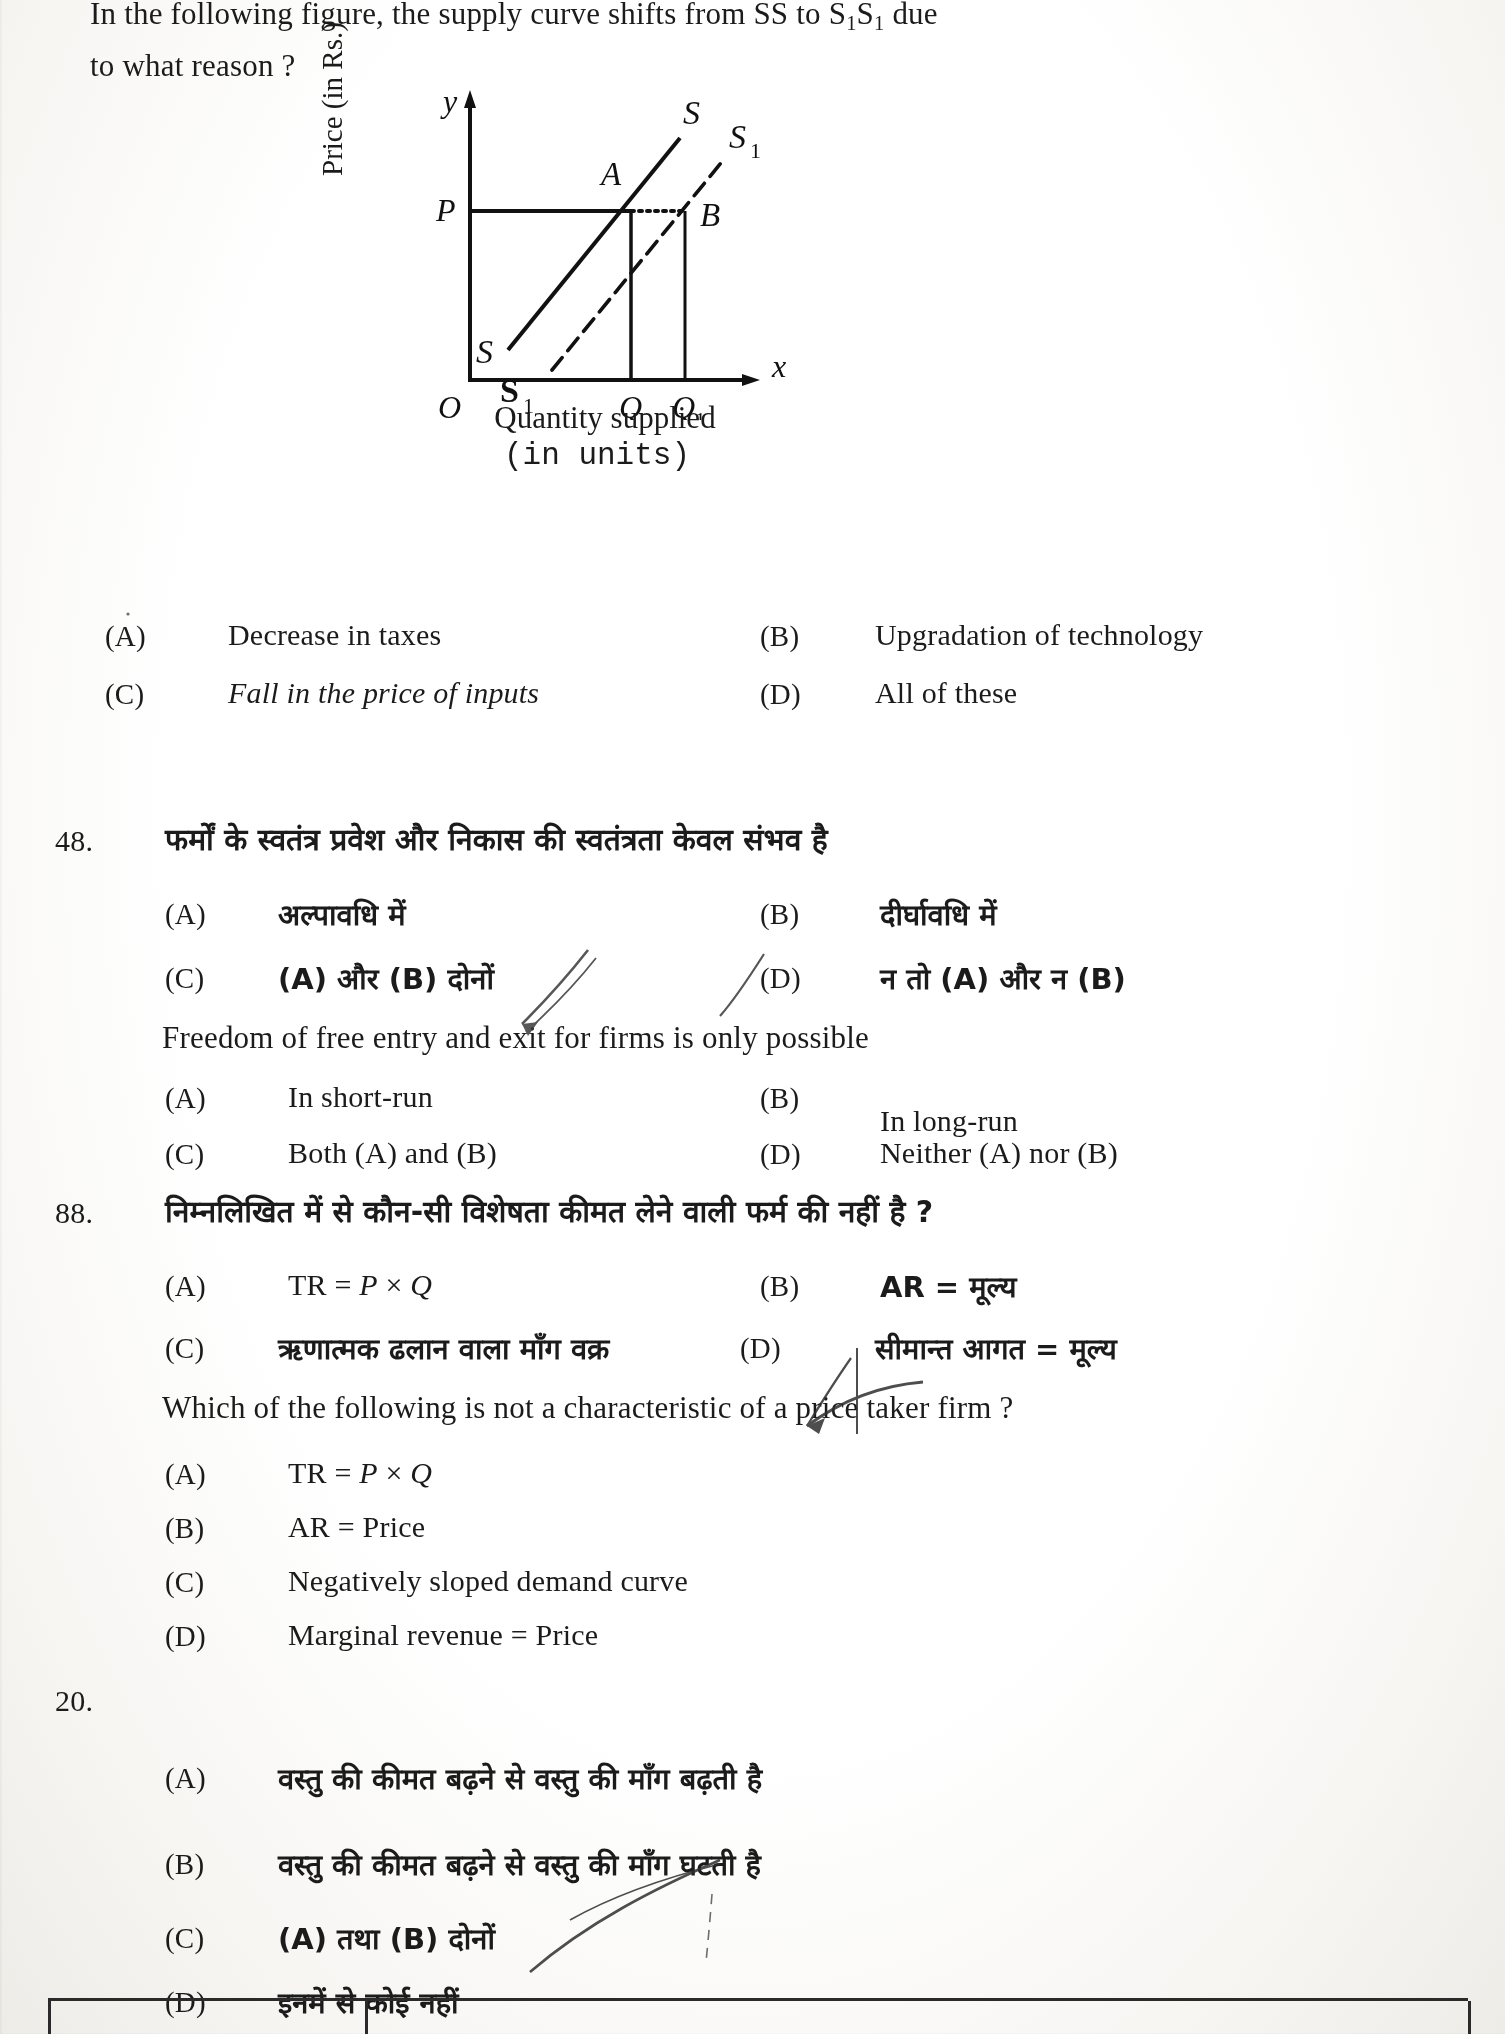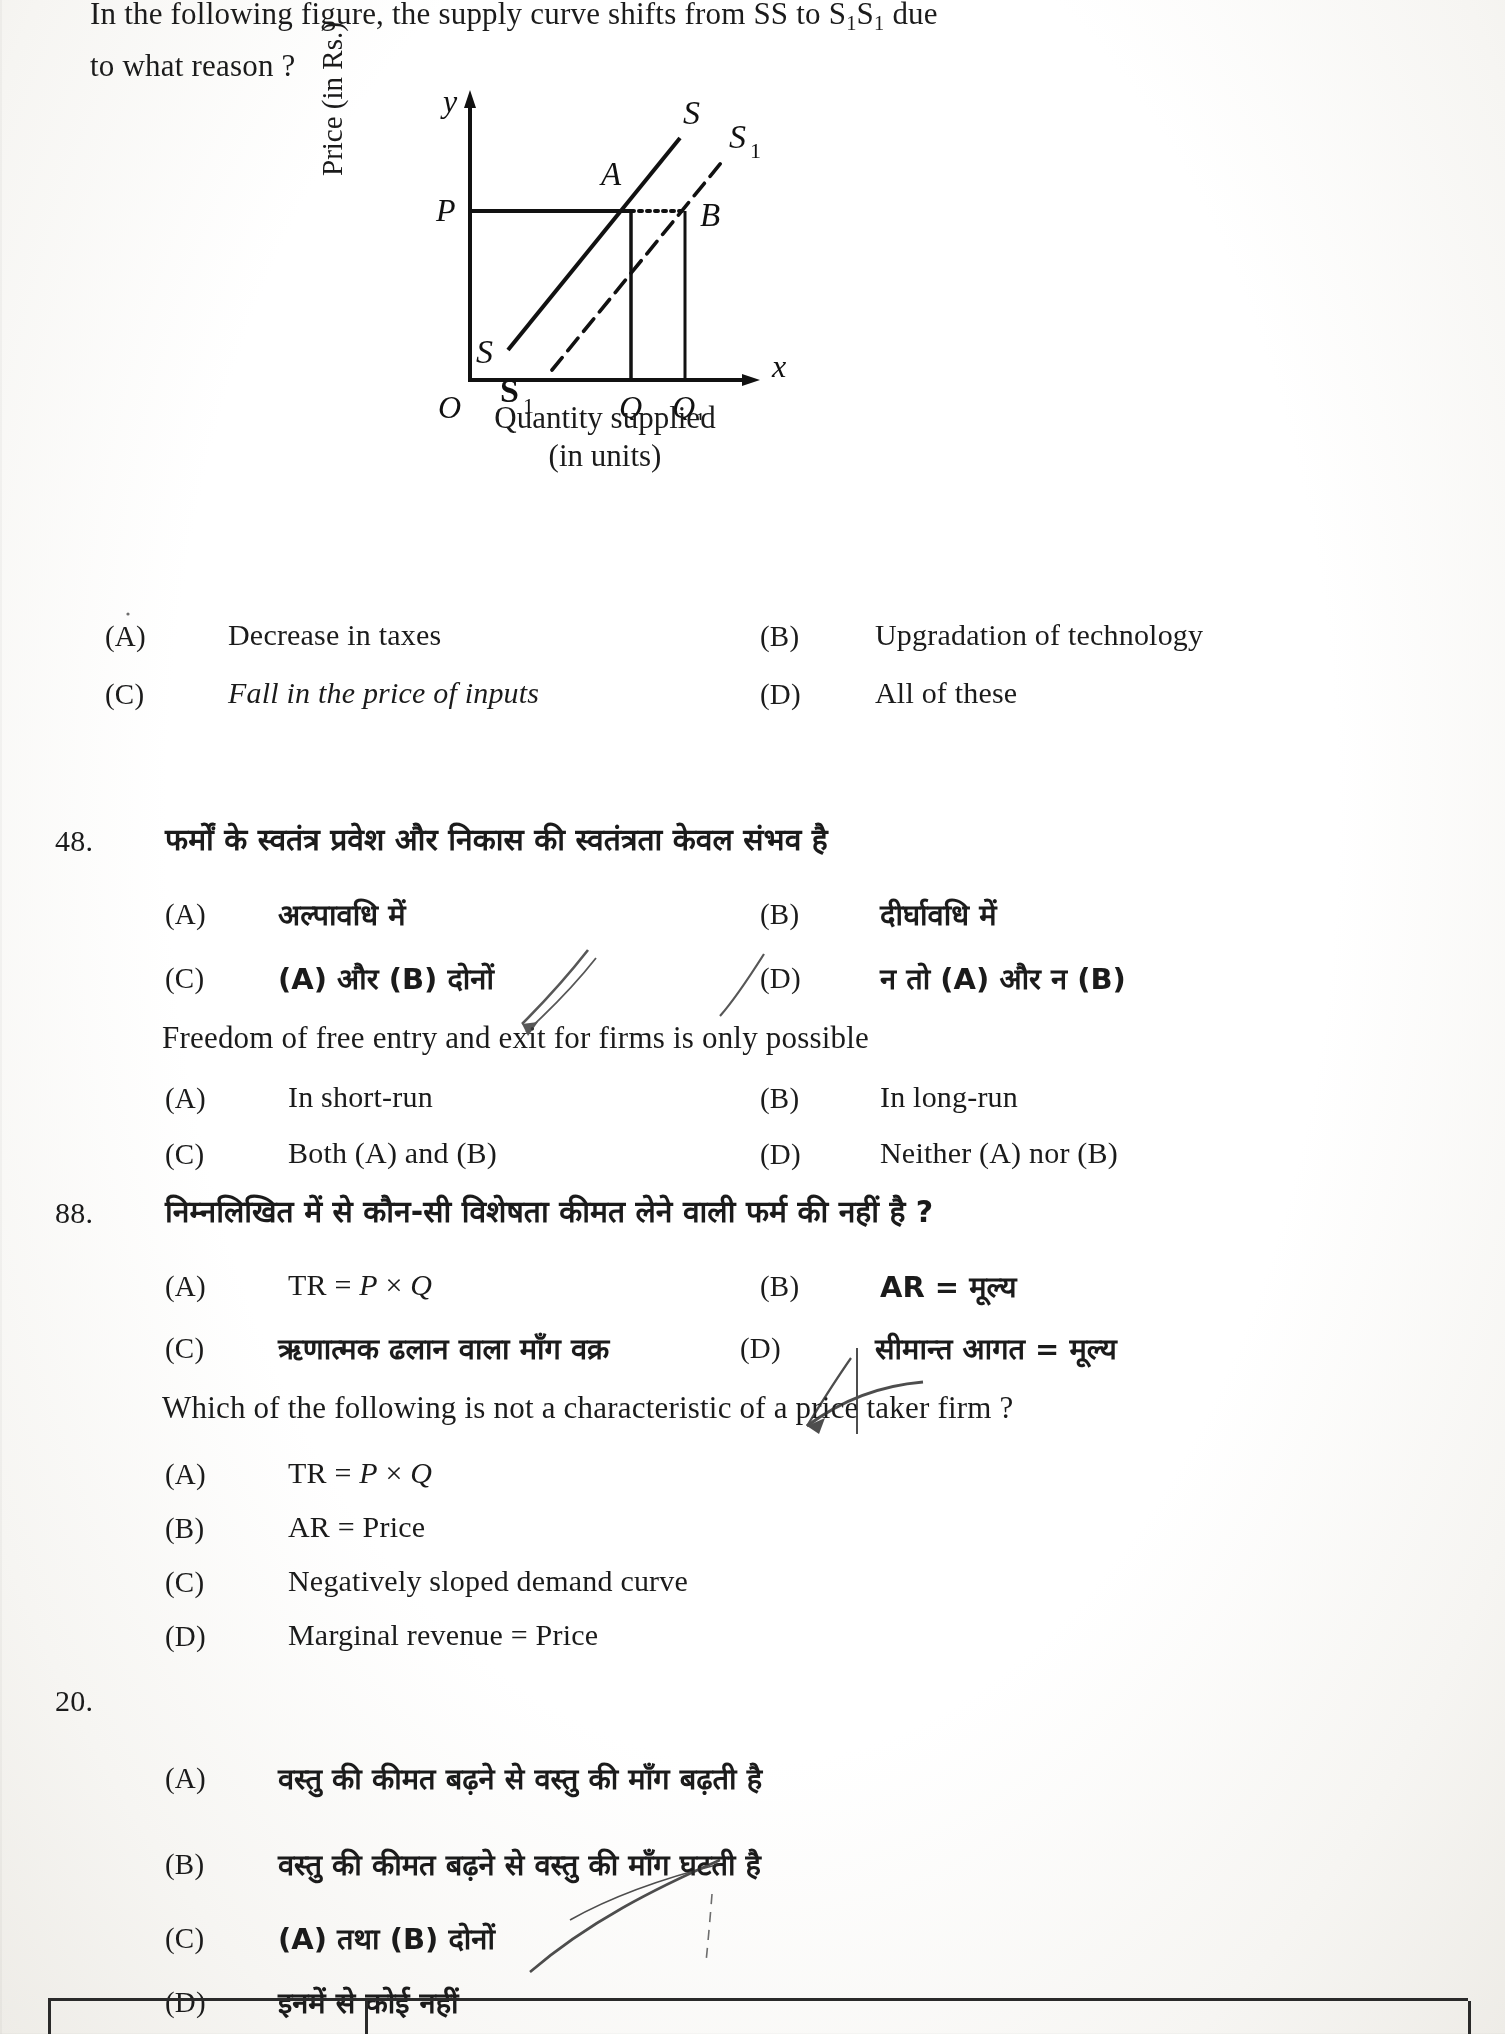--- a/index.html
+++ b/index.html
@@ -202,21 +202,21 @@
       <text x="349" y="68" font-family="Liberation Serif, serif" font-size="34" font-style="italic" fill="#111111">S</text>
       <text x="370" y="78" font-family="Liberation Serif, serif" font-size="22" fill="#111111">1</text>
 
       <text x="96" y="283" font-family="Liberation Serif, serif" font-size="34" font-style="italic" fill="#111111">S</text>
 
       <text x="120" y="322" font-family="Liberation Serif, serif" font-size="34" font-weight="bold" fill="#111111">S</text>
       <text x="143" y="333" font-family="Liberation Serif, serif" font-size="22" fill="#111111">1</text>
     </svg>
 
     <div class="fig-cap" style="left:60px; top:320px; width:330px;">Quantity supplied</div>
-    <div class="fig-cap" style="left:60px; top:358px; width:330px;">(in units)</div>
+    <div class="fig-cap" style="left:52px; top:358px; width:330px;font-family:Liberation Mono, monospace;">(in units)</div>
   </div>
 
   <div class="t en opt-label" style="left:105px; top:620px;">(A)</div>
   <div class="t en opt-en" style="left:228px; top:618px;">Decrease in taxes</div>
 
   <div class="t en opt-label" style="left:760px; top:620px;">(B)</div>
   <div class="t en opt-en" style="left:875px; top:618px;">Upgradation of technology</div>
 
   <div class="t en opt-label" style="left:105px; top:678px;">(C)</div>
   <div class="t en opt-en" style="left:228px; top:676px;font-style:italic;">Fall in the price of inputs</div>
@@ -238,21 +238,21 @@
 
   <div class="t en opt-label" style="left:760px; top:962px;">(D)</div>
   <div class="t hi opt-hi" style="left:880px; top:958px;">न तो (A) और न (B)</div>
 
   <div class="t en qtext-en" style="left:162px; top:1020px;">Freedom of free entry and exit for firms is only possible</div>
 
   <div class="t en opt-label" style="left:165px; top:1082px;">(A)</div>
   <div class="t en opt-en" style="left:288px; top:1080px;">In short-run</div>
 
   <div class="t en opt-label" style="left:760px; top:1082px;">(B)</div>
-  <div class="t en opt-en" style="left:880px; top:1080px;">In long-run</div>
+  <div class="t en opt-en" style="left:880px; top:1104px;">In long-run</div>
 
   <div class="t en opt-label" style="left:165px; top:1138px;">(C)</div>
   <div class="t en opt-en" style="left:288px; top:1136px;">Both (A) and (B)</div>
 
   <div class="t en opt-label" style="left:760px; top:1138px;">(D)</div>
   <div class="t en opt-en" style="left:880px; top:1136px;">Neither (A) nor (B)</div>
 
   <div class="t en qnum" style="left:55px; top:1196px;">88.</div>
   <div class="t hi qtext-hi" style="left:165px; top:1190px;">निम्नलिखित में से कौन-सी विशेषता कीमत लेने वाली फर्म की नहीं है ?</div>
 

